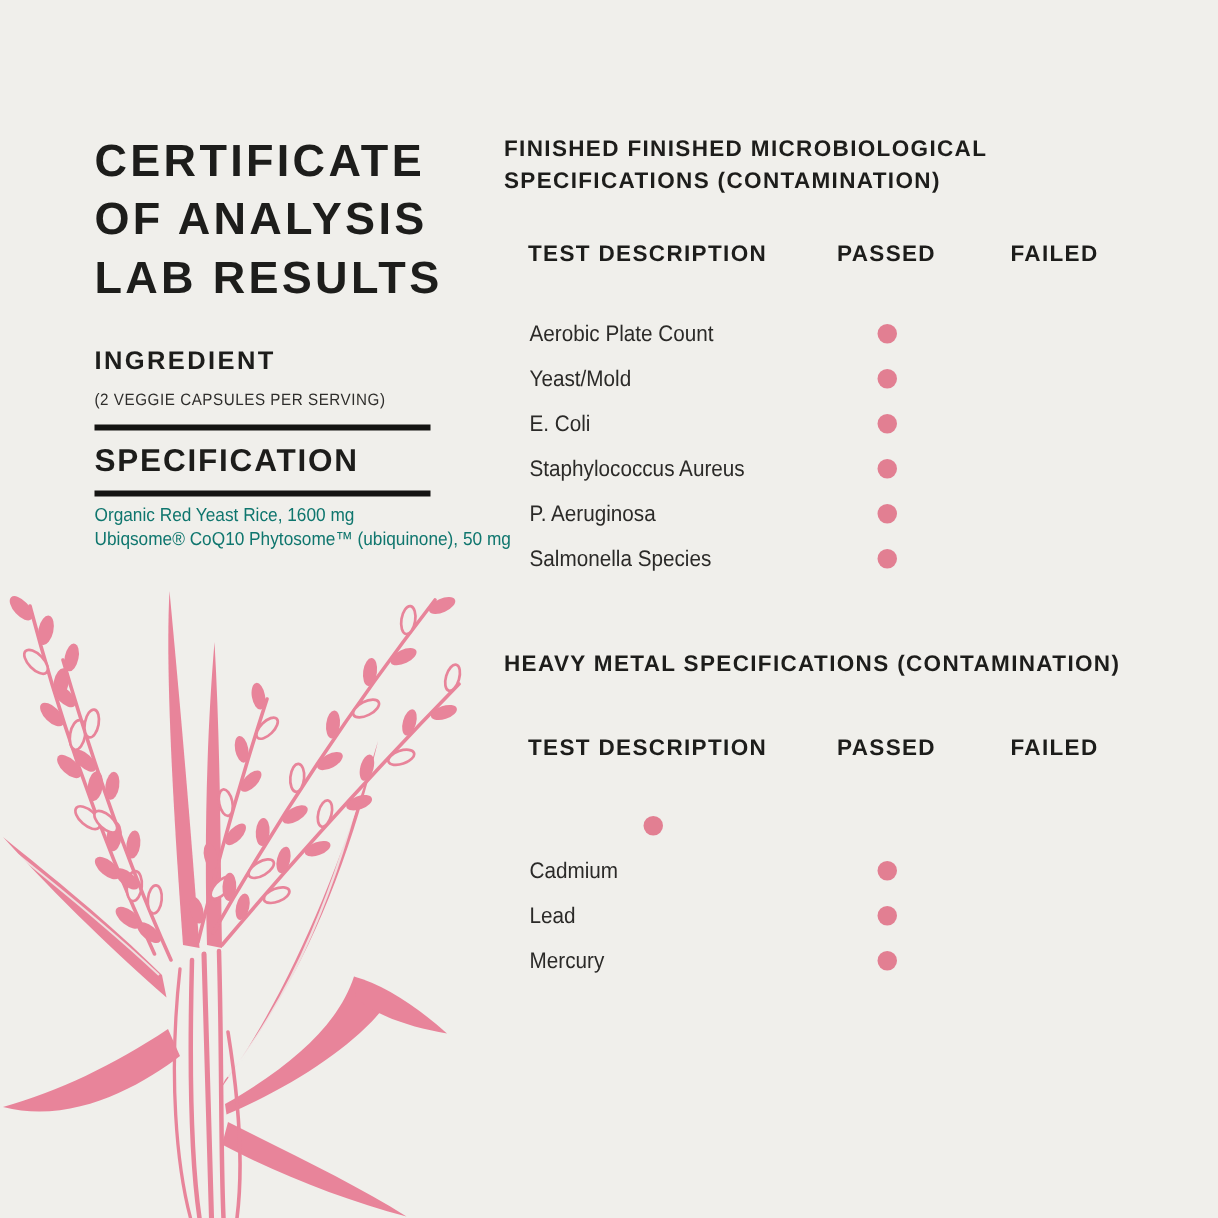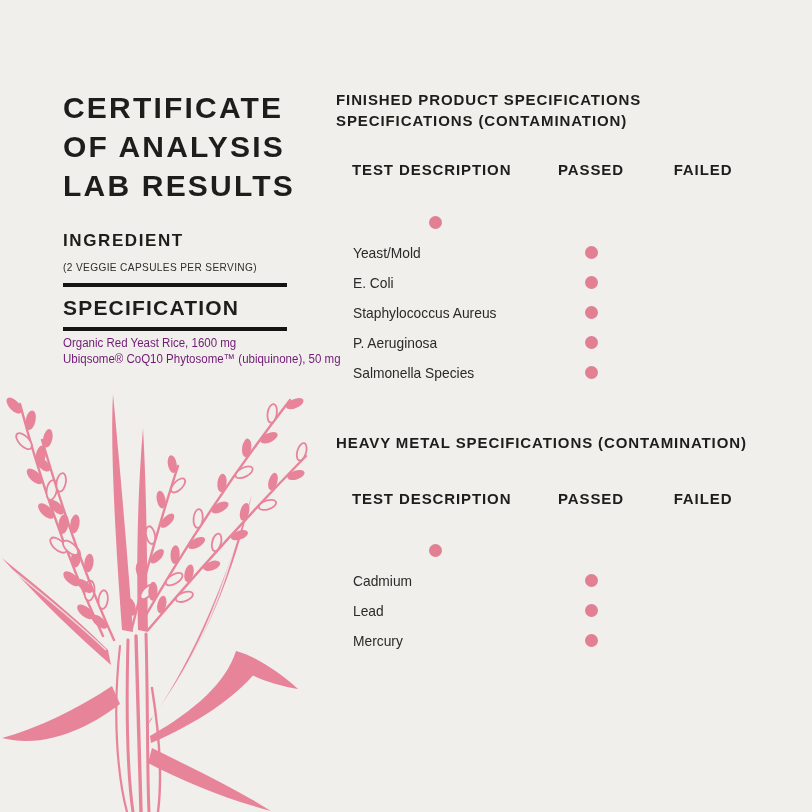--- a/index.html
+++ b/index.html
@@ -39,21 +39,21 @@
     left:63px;width:224px;height:4px;background:#141412;
   }
   .rule-1{top:283px;}
   .rule-2{top:327px;}
   .spec-head{
     left:63px;top:296px;
     font-size:21px;font-weight:700;letter-spacing:1.2px;
   }
   .spec-lines{
     left:63px;top:336px;
-    font-size:12.5px;line-height:15.5px;color:#701a75;text-decoration:underline;
+    font-size:12.5px;line-height:15.5px;color:#0f766e;text-decoration:underline;
   }
   .condensed{display:inline-block;transform:scaleX(0.92);transform-origin:left center;white-space:nowrap;}
 
   
   .section-title{
     left:336px;
     font-size:15px;font-weight:700;letter-spacing:0.9px;line-height:20.5px;
   }
   .section-title-1{top:90px;width:370px;}
   .section-title-2{top:433px;width:480px;white-space:nowrap;}
@@ -105,29 +105,30 @@
 
 <div class="abs rule rule-1"></div>
 <div class="abs spec-head">SPECIFICATION</div>
 <div class="abs rule rule-2"></div>
 
 <div class="abs spec-lines">
   <div><span class="condensed">Organic Red Yeast Rice, 1600 mg</span></div>
   <div><span class="condensed">Ubiqsome® CoQ10 Phytosome™ (ubiquinone), 50 mg</span></div>
 </div>
 
-<div class="abs section-title section-title-1">FINISHED PRODUCT SPECIFICATIONS SPECIFICATIONS (CONTAMINATION)</div>
+<div class="abs section-title section-title-1">FINISHED FINISHED MICROBIOLOGICAL SPECIFICATIONS (CONTAMINATION)</div>
 
 <div class="abs thead thead-1">
   <span class="col-label">TEST DESCRIPTION</span>
   <span class="col-passed">PASSED</span>
   <span class="col-failed">FAILED</span>
 </div>
 <div class="abs tbody tbody-1" id="rows-0">
     <div class="trow">
+      <span class="tlabel"><span class="condensed">Aerobic Plate Count</span></span>
       <span class="tcell">
         <span class="dot"></span>
       </span>
       <span class="tcell"></span>
     </div>
     <div class="trow">
       <span class="tlabel"><span class="condensed">Yeast/Mold</span></span>
       <span class="tcell">
         <span class="dot"></span>
       </span>

